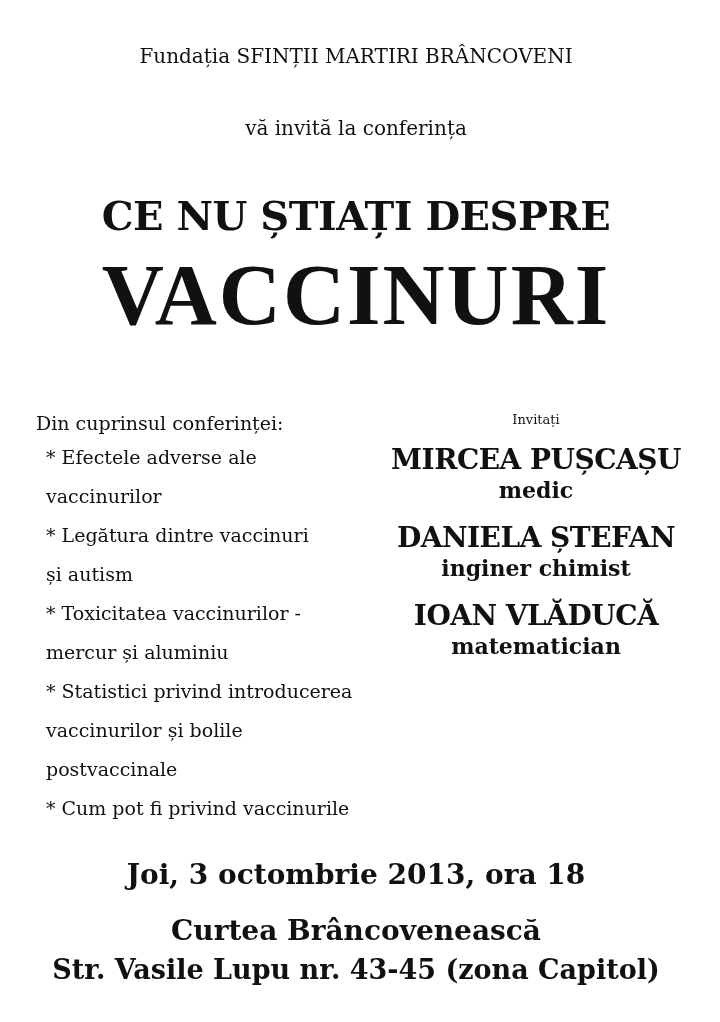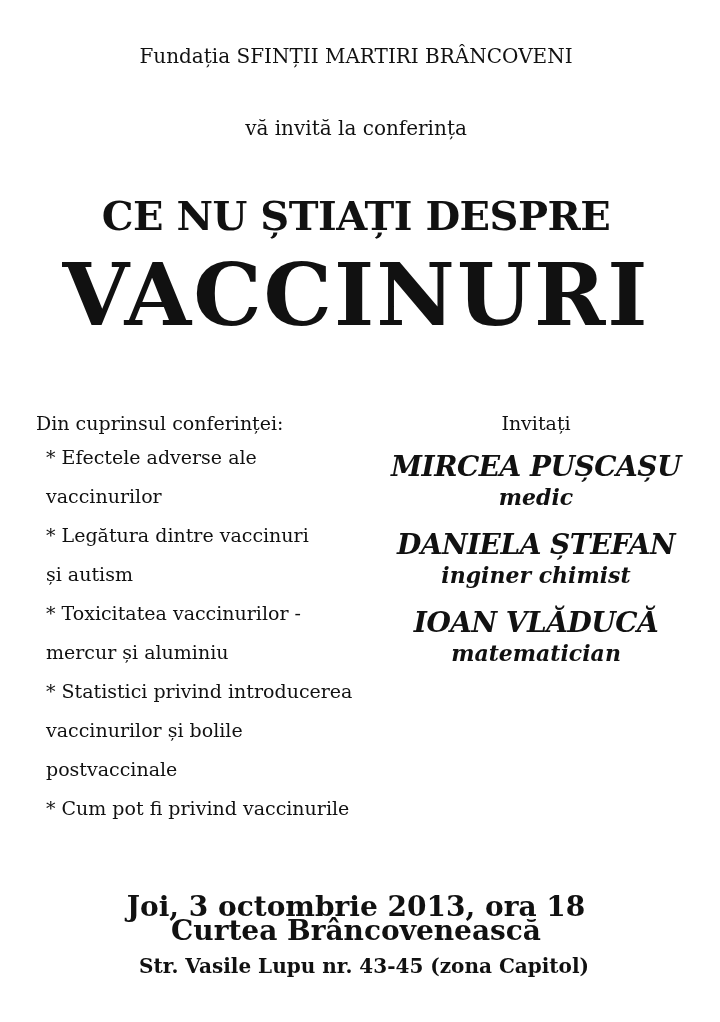--- a/index.html
+++ b/index.html
@@ -5,34 +5,34 @@
     html, body { margin: 0; padding: 0; background: #ffffff; }
     body {
       width: 720px; height: 1022px; position: relative; overflow: hidden;
       font-family: "DejaVu Serif", "Liberation Serif", serif;
       color: #111111;
     }
     .center { position: absolute; left: 0; width: 712px; text-align: center; white-space: nowrap; }
     .org { top: 44px; font-size: 20px; }
     .invite { top: 116px; font-size: 20px; }
     .title1 { top: 192px; font-size: 40px; font-weight: bold; letter-spacing: -0.5px; }
-    .title2 { top: 252px; font-size: 86px; font-weight: bold; line-height: 1; letter-spacing: 2px; }
+    .title2 { top: 252px; font-size: 86px; font-weight: bold; line-height: 1; letter-spacing: 2px; font-family: Liberation Serif, serif; }
     .left-col { position: absolute; left: 36px; top: 412px; width: 360px; }
     .left-heading { font-size: 19px; margin-bottom: 8px; white-space: nowrap; }
     .topics { margin: 0; padding: 0 0 0 10px; list-style: none; }
     .topic { font-size: 19px; line-height: 31px; margin-bottom: 4px; }
     .topic-line { display: block; white-space: nowrap; margin-top: 8px; }
     .right-col { position: absolute; left: 380px; top: 412px; width: 312px; text-align: center; }
-    .right-heading { font-size: 19px; margin-bottom: 16px; }
-    .guest { margin-bottom: 18px; font-style: italic; }
+    .right-heading { font-size: 13px; margin-bottom: 16px; }
+    .guest { margin-bottom: 18px; }
     .guest-name { font-size: 28px; font-weight: bold; line-height: 34px; white-space: nowrap; letter-spacing: -0.5px; }
     .guest-role { font-size: 22px; font-weight: bold; line-height: 26px; white-space: nowrap; }
-    .date { top: 890px; font-size: 28px; font-weight: bold; }
+    .date { top: 858px; font-size: 28px; font-weight: bold; }
     .venue { top: 914px; font-size: 28px; font-weight: bold; }
-    .address { top: 954px; font-size: 20px; font-weight: bold; padding-left: 8px; }
+    .address { top: 954px; font-size: 27px; font-weight: bold; }
   </style>
 </head>
 <body>
 
 <div class="center org">Fundația SFINȚII MARTIRI BRÂNCOVENI</div>
 <div class="center invite">vă invită la conferința</div>
 
 <div class="center title1">CE NU ȘTIAȚI DESPRE</div>
 <div class="center title2">VACCINURI</div>
 

